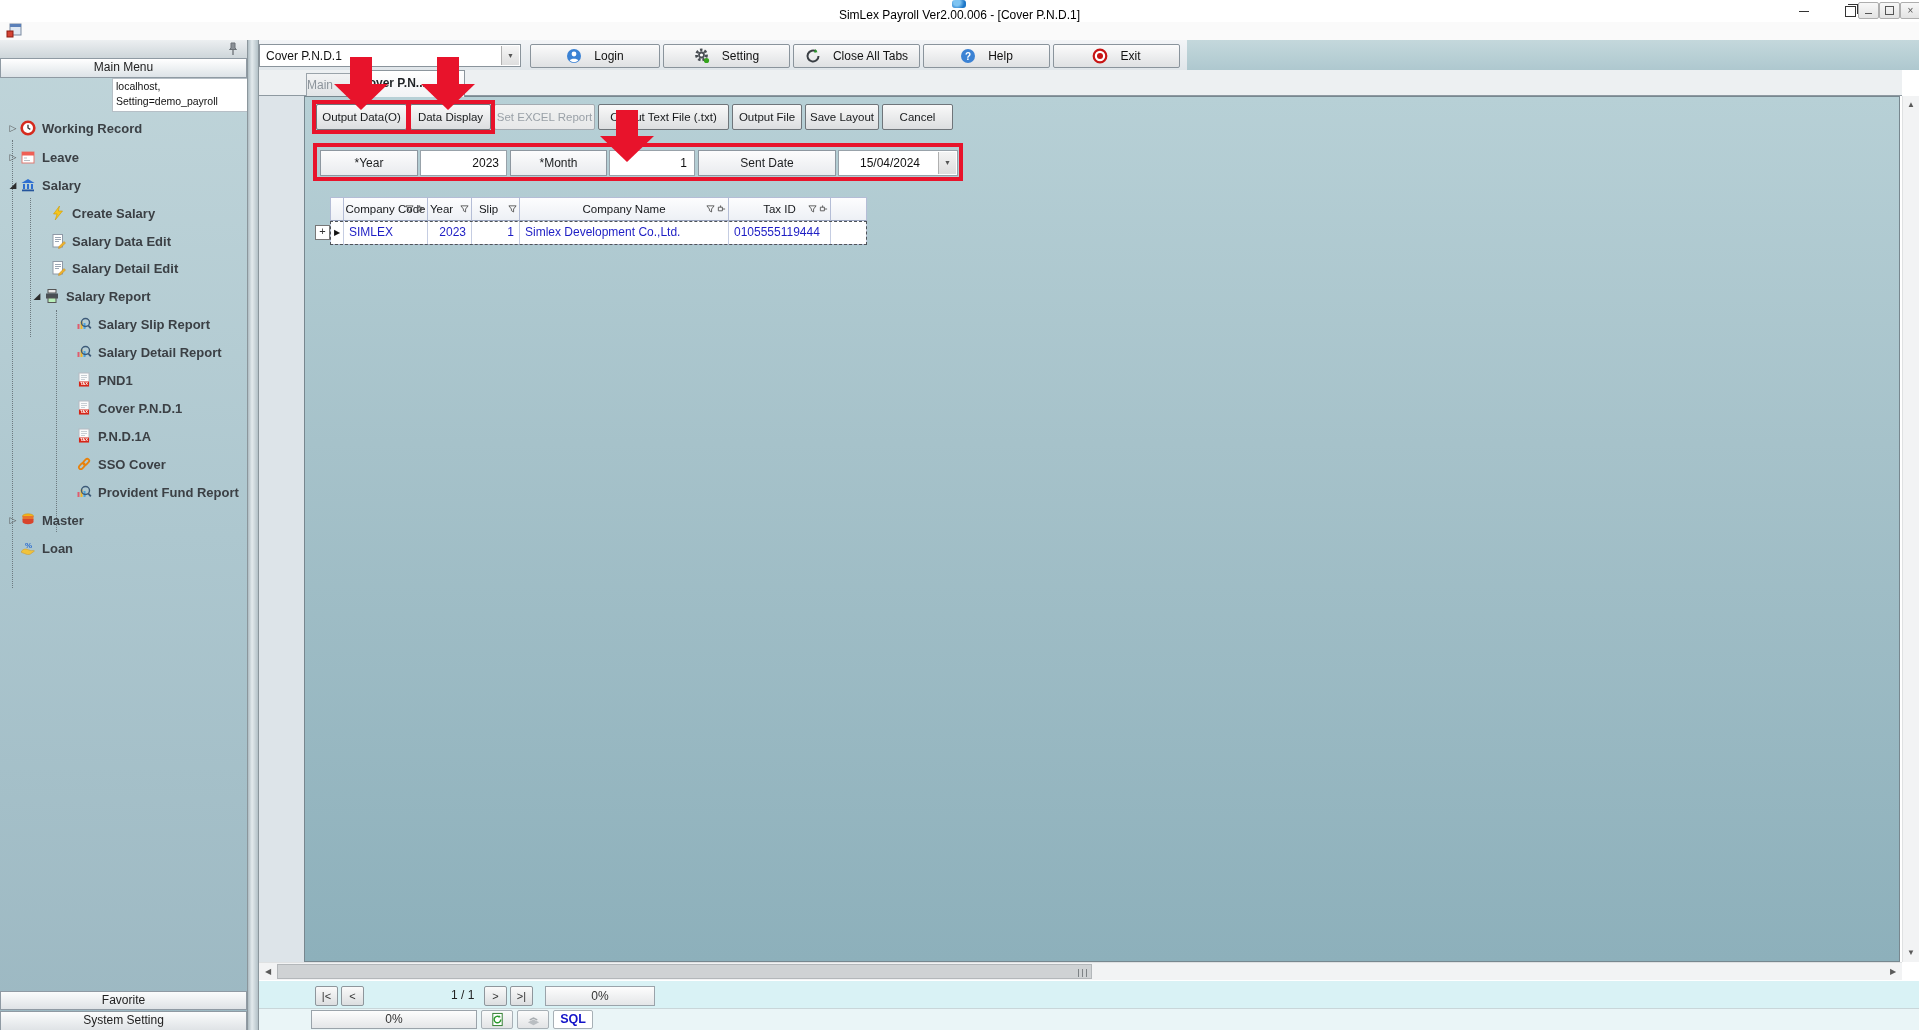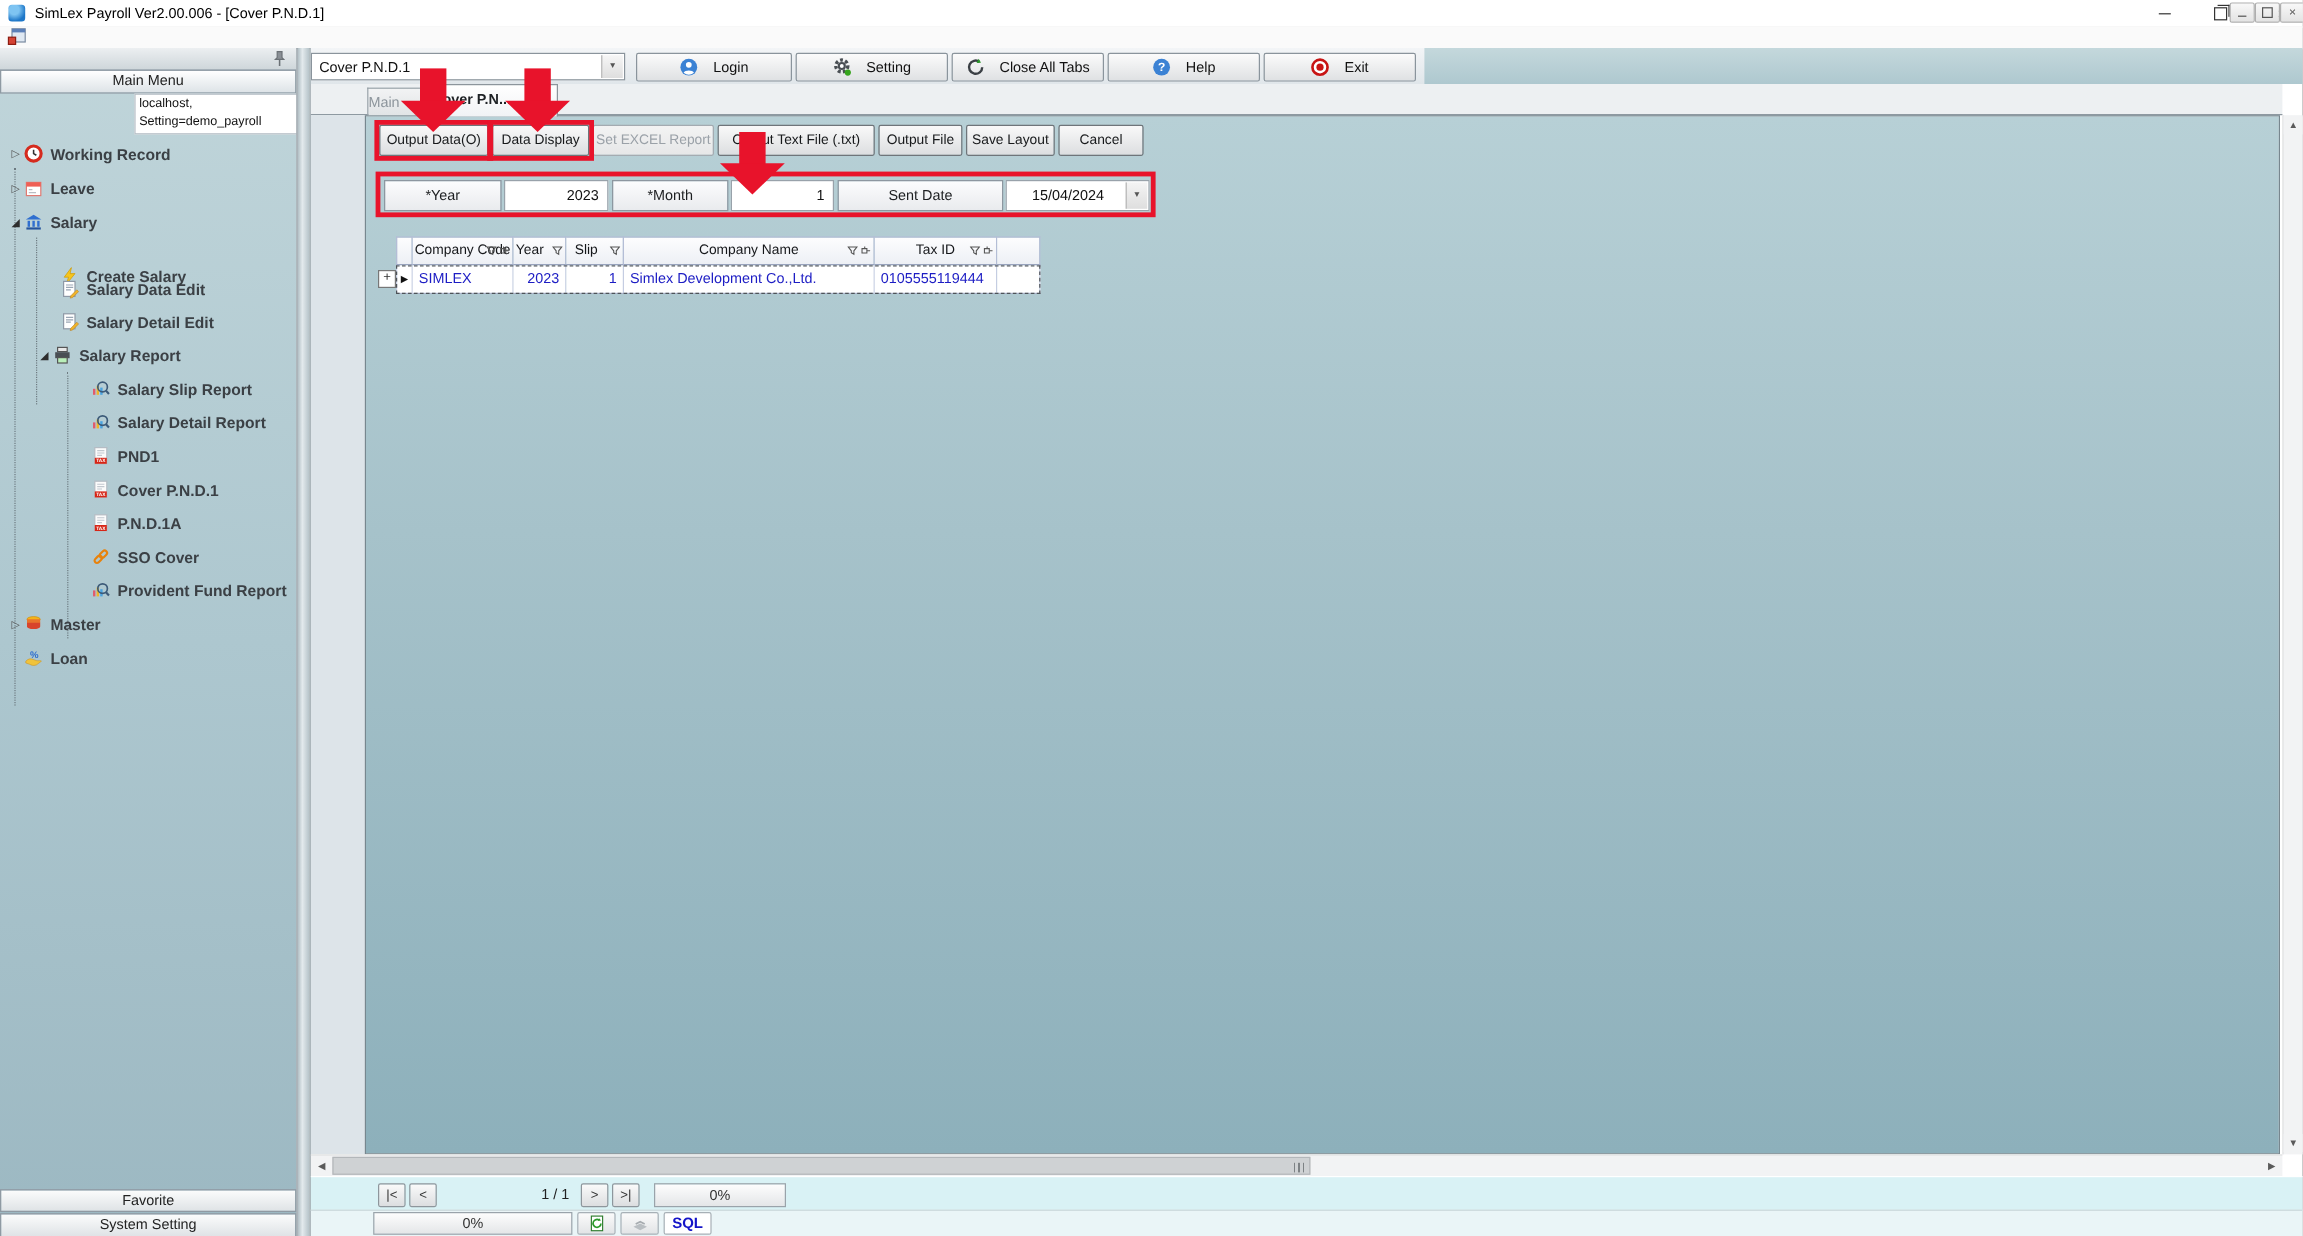--- a/index.html
+++ b/index.html
@@ -1,18 +1,18 @@
 <!DOCTYPE html>
 <html><head>
 <meta charset="utf-8">
 <style>
   html,body{margin:0;padding:0;background:#6b6b6b;}
   #root{position:relative;width:1919px;height:1030px;background:#fff;overflow:hidden;
         font-family:"Liberation Sans",sans-serif;font-size:12px;color:#1a1a1a;}
-  .abs{position:absolute;}
+  .abs{position:absolute;flex-direction:column;}
   
   .titlebar{left:0;top:0;width:1919px;height:22px;background:#fff;border-bottom:1px solid #ececec;
             display:flex;align-items:center;}
   .appicon{width:14px;height:14px;margin:0 8px 0 7px;border-radius:3px;
            background:radial-gradient(circle at 35% 30%,#7ec4f2 0 30%,#1e77c8 70%);}
   .title-text{font-size:12px;color:#000;}
   .wbtn{position:absolute;top:0;width:46px;height:22px;display:flex;align-items:center;justify-content:center;}
   .g-min{width:10px;height:1px;background:#333;}
   .g-restore{width:9px;height:9px;border:1px solid #333;position:relative;background:#fff;}
   .g-restore:before{content:"";position:absolute;left:2px;top:-3px;width:9px;height:9px;border:1px solid #333;border-bottom:none;border-left:none;}
@@ -195,21 +195,21 @@
       <span class="exp open">◢</span>
       <span class="tic"><svg width="16" height="16" viewBox="0 0 16 16">
             <path d="M1.5 6L8 2l6.5 4z" fill="#2f6fd0"></path>
             <rect x="3" y="7" width="2" height="5" fill="#2f6fd0"></rect>
             <rect x="7" y="7" width="2" height="5" fill="#2f6fd0"></rect>
             <rect x="11" y="7" width="2" height="5" fill="#2f6fd0"></rect>
             <rect x="2" y="12.5" width="12" height="1.8" fill="#24549c"></rect>
           </svg></span>
       <span class="tlabel">Salary</span>
     </div>
-    <div class="trow" style="left:50px;top:176px;align-items:center;">
+    <div class="trow" style="left:50px;top:159px;align-items:center;">
       <span class="tic"><svg width="16" height="16" viewBox="0 0 16 16">
             <path d="M9.5 1L3.5 9h3.6l-1.9 6 7.3-9H8.4z" fill="#f6c51d" stroke="#cf9a00" stroke-width="0.6"></path>
           </svg></span>
       <span class="tlabel">Create Salary</span>
     </div>
     <div class="trow" style="left:50px;top:187px;">
       <span class="tic"><svg width="16" height="16" viewBox="0 0 16 16">
             <rect x="3" y="1.5" width="9.5" height="12.5" fill="#fff" stroke="#8e99a6"></rect>
             <path d="M5 4.5h6M5 6.5h6M5 8.5h4" stroke="#9aa6b4" stroke-width="1"></path>
             <path d="M9 13.5l5-5 1.5 1.5-5 5-2 .5z" fill="#f0b429" stroke="#b9822a" stroke-width="0.5"></path>

